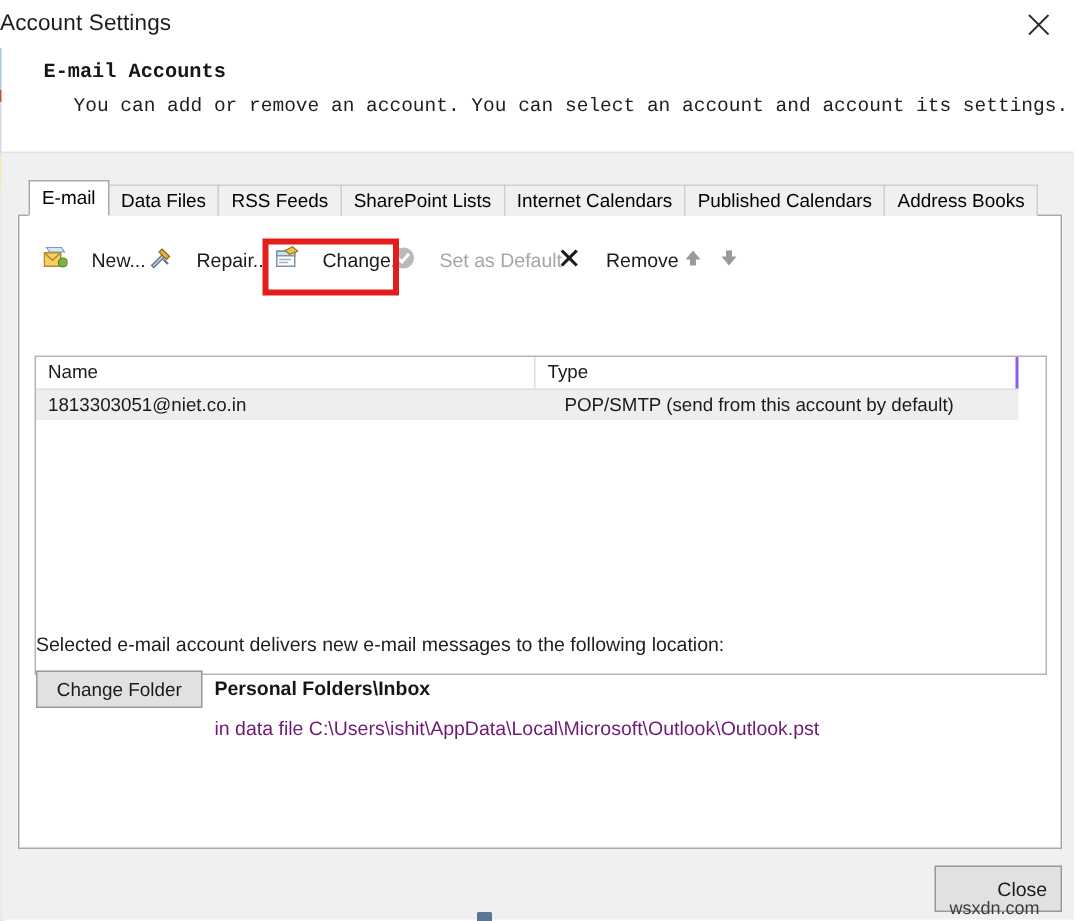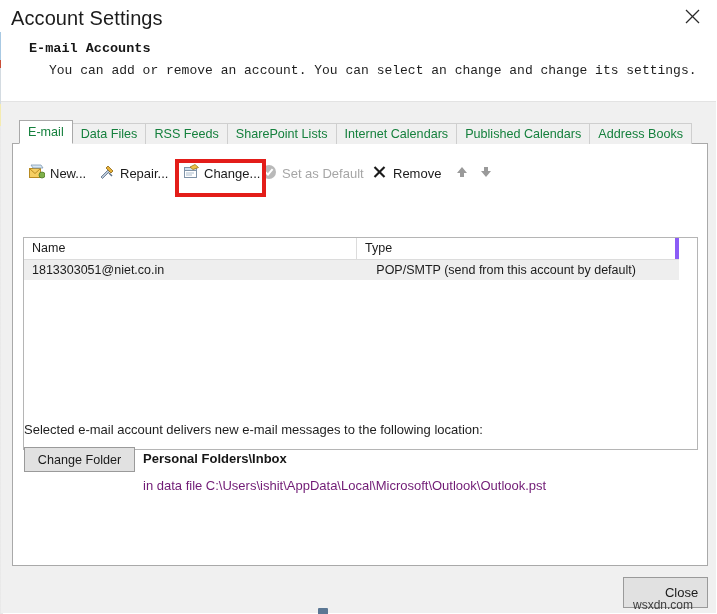--- a/index.html
+++ b/index.html
@@ -44,23 +44,23 @@
   
   #titlebar {
     position: absolute;
     left: 0; top: 0;
     width: 717px;
     height: 32px;
     background: #ffffff;
   }
   #title-text {
     position: absolute;
-    left: 11px;
+    left: 0;
     top: 7px;
-    font-size: 20px;
+    font-size: 15px;
     color: #1c1c1c;
     letter-spacing: .1px;
     white-space: nowrap;
   }
   #close-x {
     position: absolute;
     right: 8px;
     top: 2px;
     width: 34px;
     height: 28px;
@@ -118,21 +118,21 @@
     height: 23px;
     display: flex;
     align-items: flex-end;
     z-index: 3;
   }
   .tab {
     height: 21px;
     line-height: 21px;
     padding: 0 8px;
     font-size: 12.6px;
-    color: #15803d;
+    color: #000000;
     background: #f0f0f0;
     border: 1px solid #cfcfcf;
     border-bottom: none;
     margin-right: -1px;
     white-space: nowrap;
     box-sizing: border-box;
     cursor: default;
     text-align: right;
   }
   .tab.active {
@@ -163,21 +163,21 @@
     top: 13px;
     width: 694px;
     height: 34px;
   }
   .tbtn {
     position: absolute;
     top: 0;
     height: 30px;
     display: flex;
     align-items: center;
-    gap: 5px;
+    gap: 16px;
     font-size: 13px;
     color: #1b1b1b;
     white-space: nowrap;
     cursor: default;
   }
   .tbtn.disabled { color: #a6a6a6; }
   .tbtn .lbl { line-height: 1; position: relative; top: 1px; }
   .ticon { width:16px; height:16px; display:block; flex:0 0 16px; }
 
   #btn-new     { left: 16px; }
@@ -225,21 +225,21 @@
     font-size: 12.5px;
     color: #1b1b1b;
     padding-left: 8px;
     line-height: 21px;
     box-sizing: border-box;
     border-right: 1px solid #dcdcdc;
     white-space: nowrap;
     cursor: default;
   }
   .col-name { width: 333px; }
-  .col-type { width: 322px; border-right: 4px solid #8b5cf6; }
+  .col-type { width: 322px; border-right: 2px solid #8b5cf6; }
 
   .list-row {
     display: flex;
     height: 20px;
     width: 655px;
     background: #eeeeee;
     gap: 23px;
   }
   .cell {
     font-size: 12.5px;
@@ -348,21 +348,21 @@
     <div id="close-x">
       <svg width="15" height="15" viewBox="0 0 15 15">
         <line x1="1" y1="1" x2="14" y2="14" stroke="#2b2b2b" stroke-width="1.2"></line>
         <line x1="14" y1="1" x2="1" y2="14" stroke="#2b2b2b" stroke-width="1.2"></line>
       </svg>
     </div>
   </div>
 
   <div id="header">
     <div id="header-title">E-mail Accounts</div>
-    <div id="header-sub">You can add or remove an account. You can select an change and change its settings.</div>
+    <div id="header-sub">You can add or remove an account. You can select an account and account its settings.</div>
   </div>
 
   <div id="body-area">
 
     <div id="tabstrip">
       <div class="tab active">E-mail</div>
       <div class="tab">Data Files</div>
       <div class="tab">RSS Feeds</div>
       <div class="tab">SharePoint Lists</div>
       <div class="tab">Internet Calendars</div>

